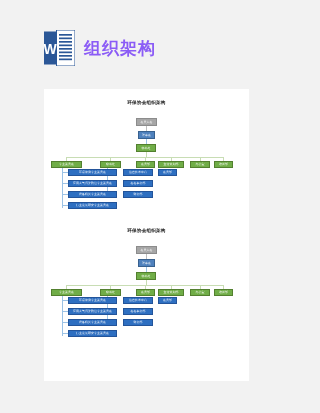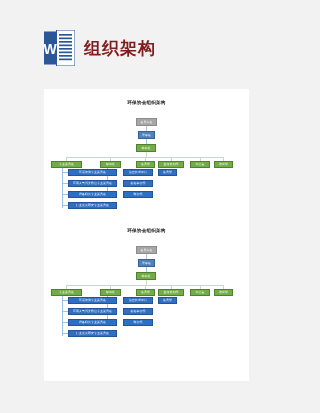--- a/index.html
+++ b/index.html
@@ -13,21 +13,21 @@
 
   
   .header{
     position:absolute;left:44px;top:30px;
     display:flex;align-items:center;gap:9px;
   }
   .word-icon{
     position:relative;width:31px;height:36px;display:block;
   }
   .doc-title{
-    font-size:17px;font-weight:bold;color:#7f1d1d;
+    font-size:17px;font-weight:bold;color:#8b5cf6;
     letter-spacing:1px;line-height:1;white-space:nowrap;
   }
 
   
   .page-card{
     position:absolute;left:44px;top:89px;
     width:205px;height:292px;
     background:#ffffff;
   }
 

